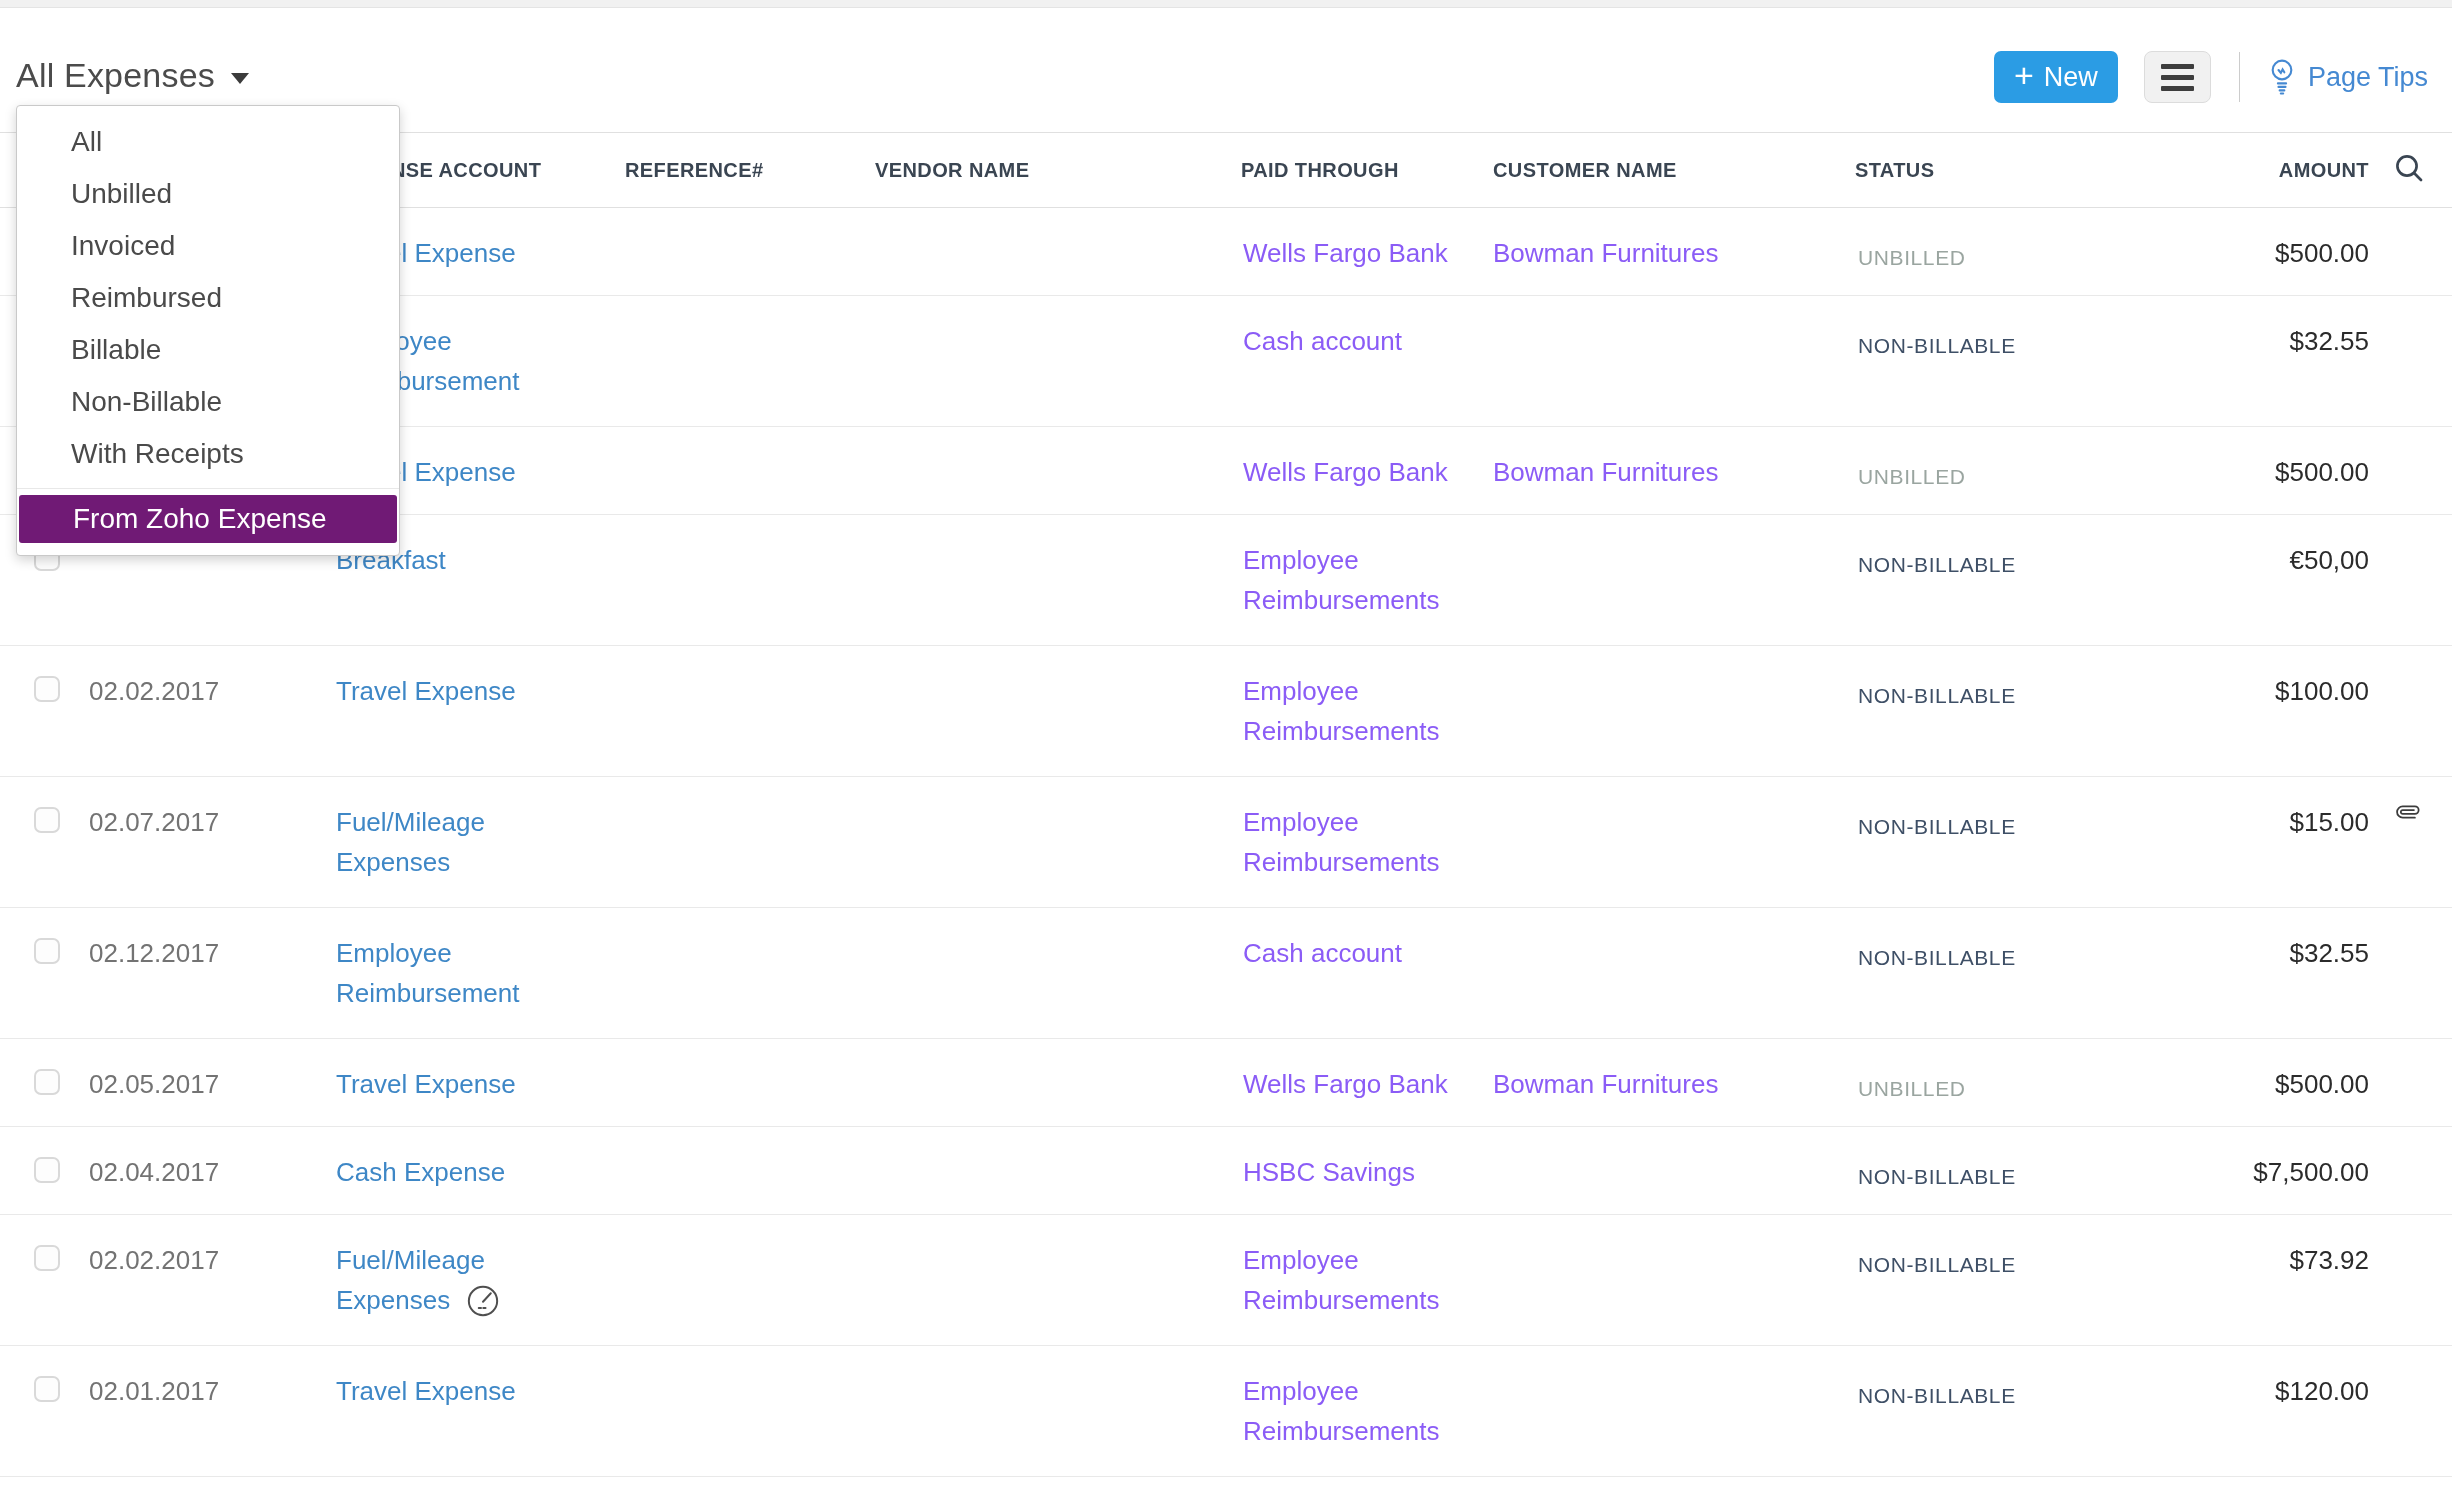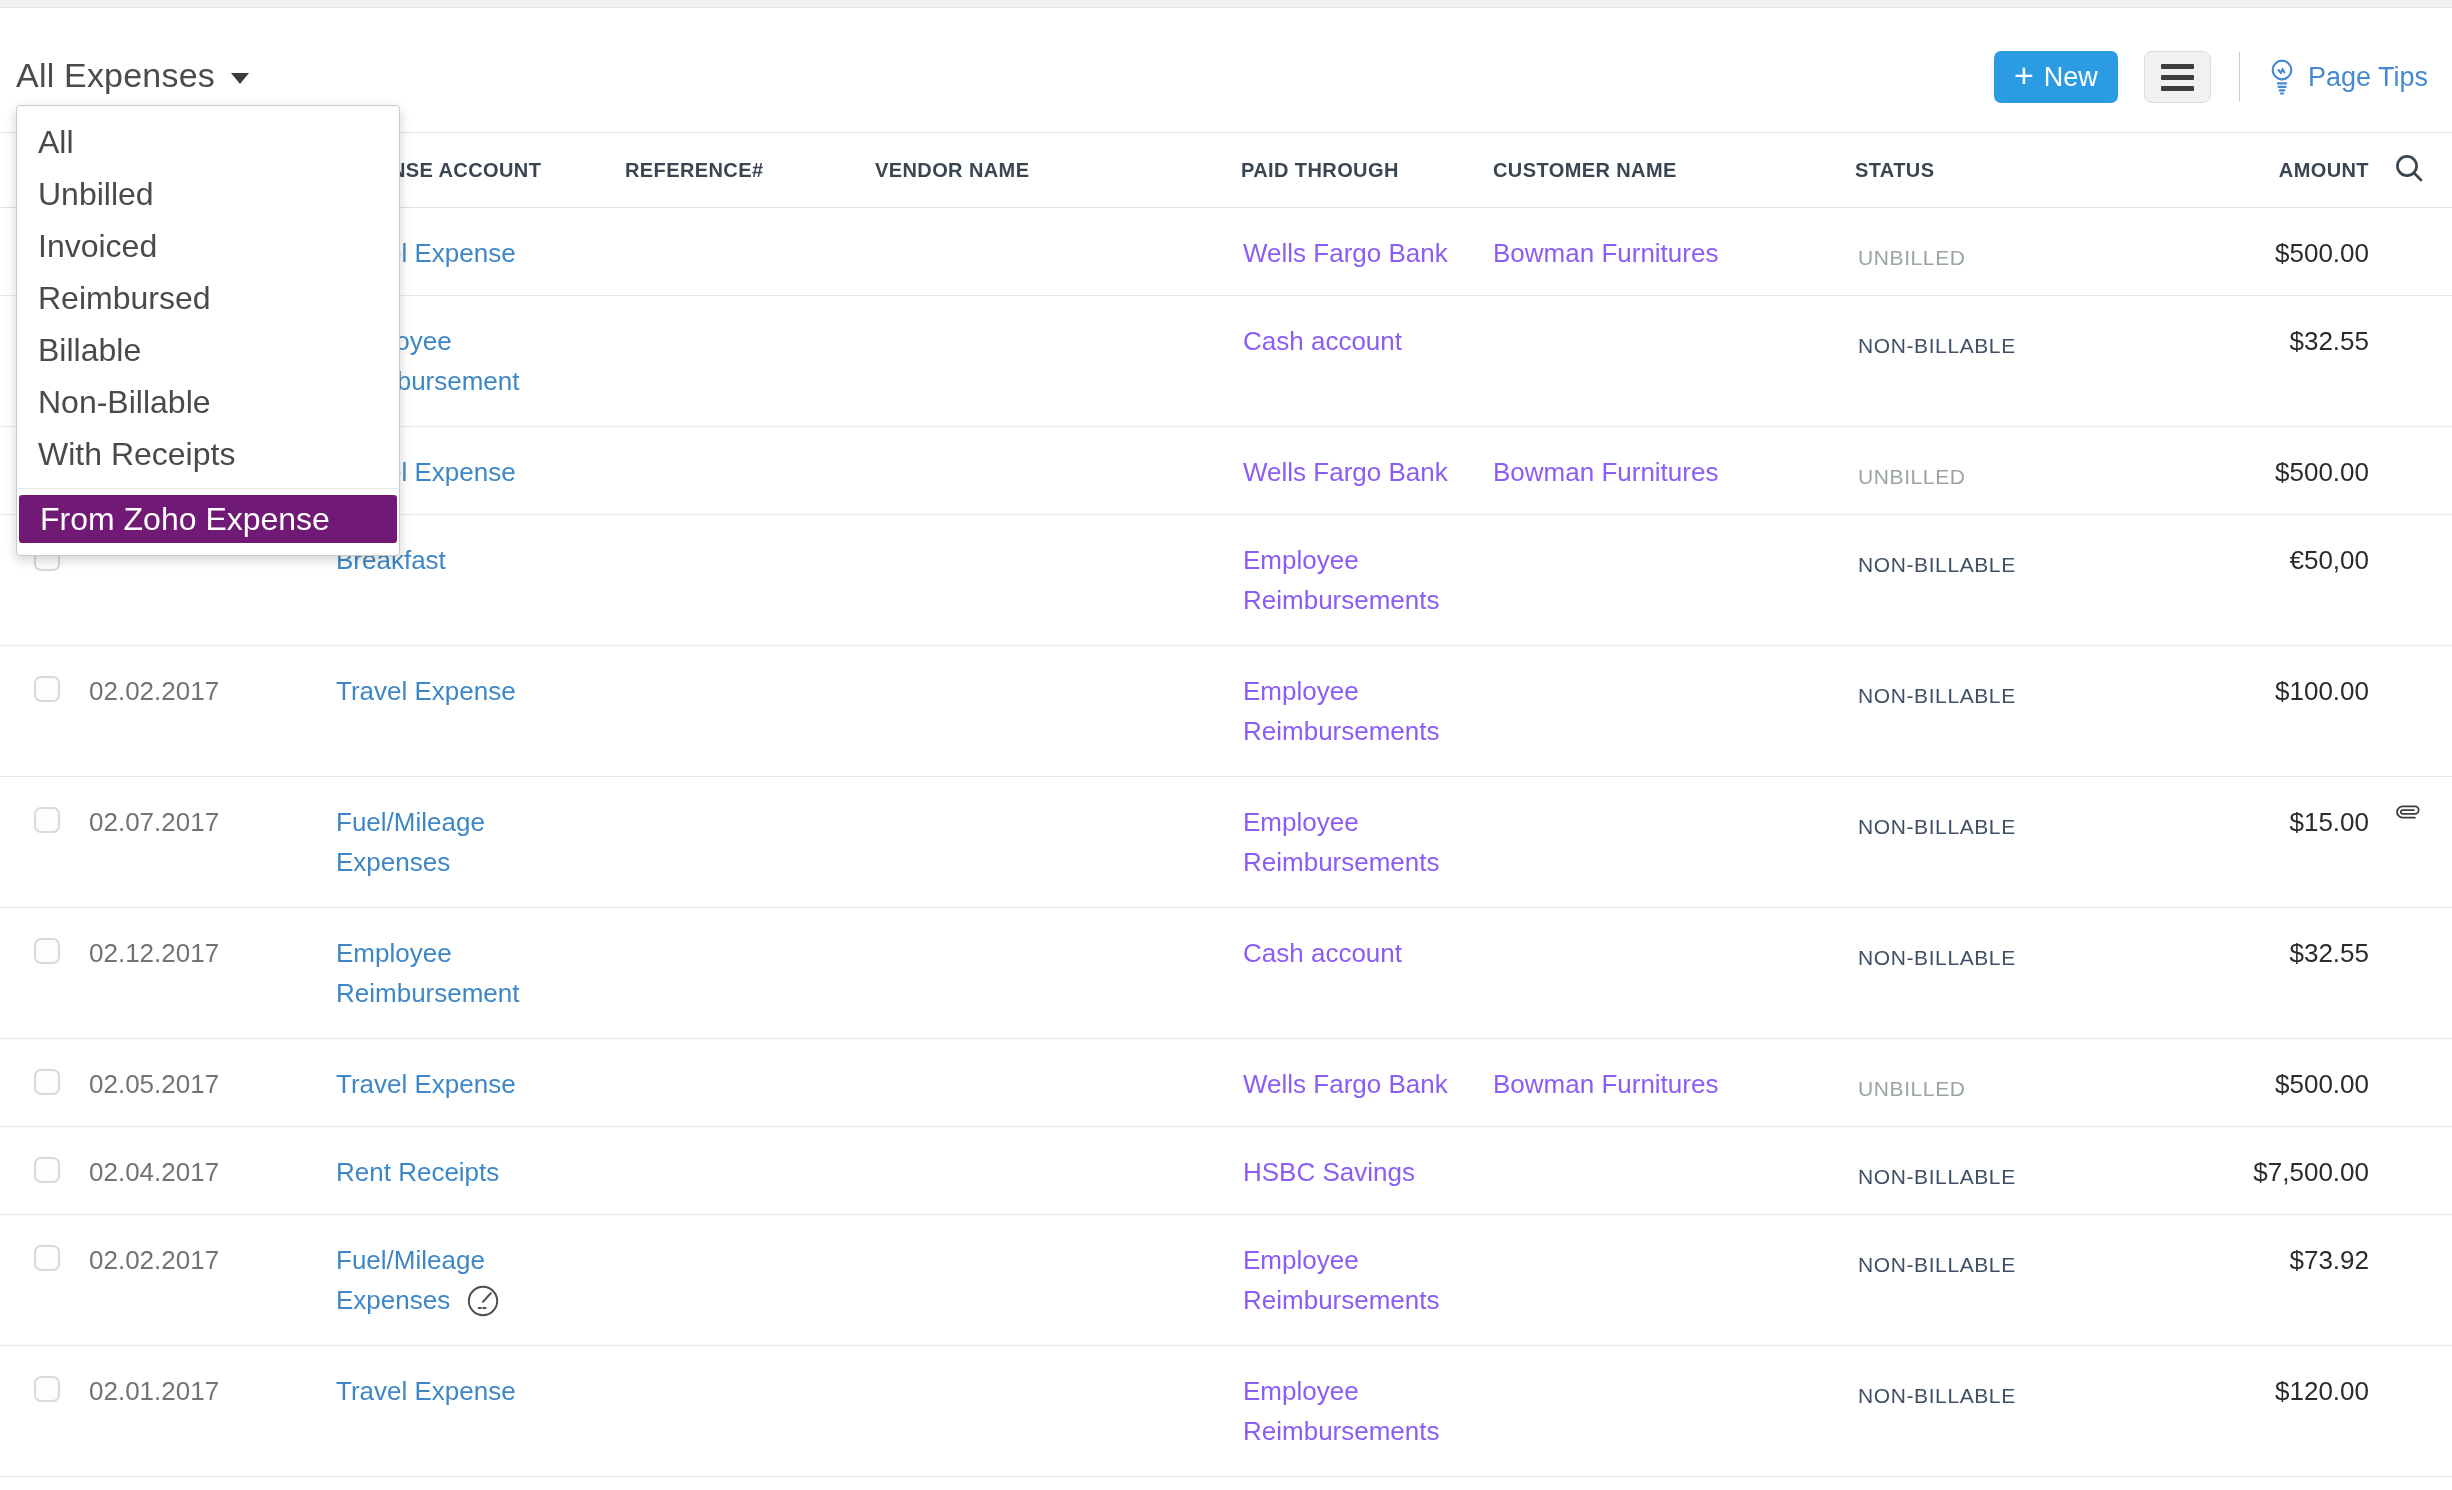--- a/index.html
+++ b/index.html
@@ -54,22 +54,22 @@
   td.amount { text-align:right; color:#2b2b2b; }
   td.icons { padding-left:24px; padding-top:20px; }
   .hdr-amount { text-align:right; }
   .hdr-icons { padding-left:24px; }
   .mileage-ic { margin-left:16px; margin-top:2px; }
 
   
   .dropdown { position:absolute; left:16px; top:105px; width:384px; z-index:20;
     background:#fff; border:1px solid #c9c9c9; border-radius:4px;
     box-shadow:0 4px 12px rgba(0,0,0,.18); padding:10px 0 12px 0; }
-  .dd-item { height:52px; display:flex; align-items:center; padding-left:21px;
-    font-size:32px; color:#4a4a4a; cursor:pointer; }
+  .dd-item { height:52px; display:flex; align-items:center; padding-left:54px;
+    font-size:28px; color:#4a4a4a; cursor:pointer; }
   .dd-sep { height:1px; background:#e8e8e8; margin:8px 0 6px 0; }
   .dd-item.highlighted { height:48px; margin:0 2px; border-radius:3px;
     background:#701a75; color:#fff; }
 </style>
 </head>
 <body>
 
 <div class="top-strip"></div>
 
 <div class="page-header">
@@ -311,21 +311,21 @@
         <td class="amount">$500.00</td>
         <td class="icons"></td>
       </tr>
       <tr style="height: 88px;">
         <td class="cb">
           <div class="checkbox"></div>
         </td>
         <td class="date">02.04.2017</td>
         <td class="account">
           <div class="line">
-            <span>Rent Receipts</span>
+            <span>Cash Expense</span>
           </div>
         </td>
         <td></td>
         <td></td>
         <td class="paid">
           <div>HSBC Savings</div>
         </td>
         <td class="customer"></td>
         <td class="status"><span class="st-nonbillable">NON-BILLABLE</span></td>
         <td class="amount">$7,500.00</td>

